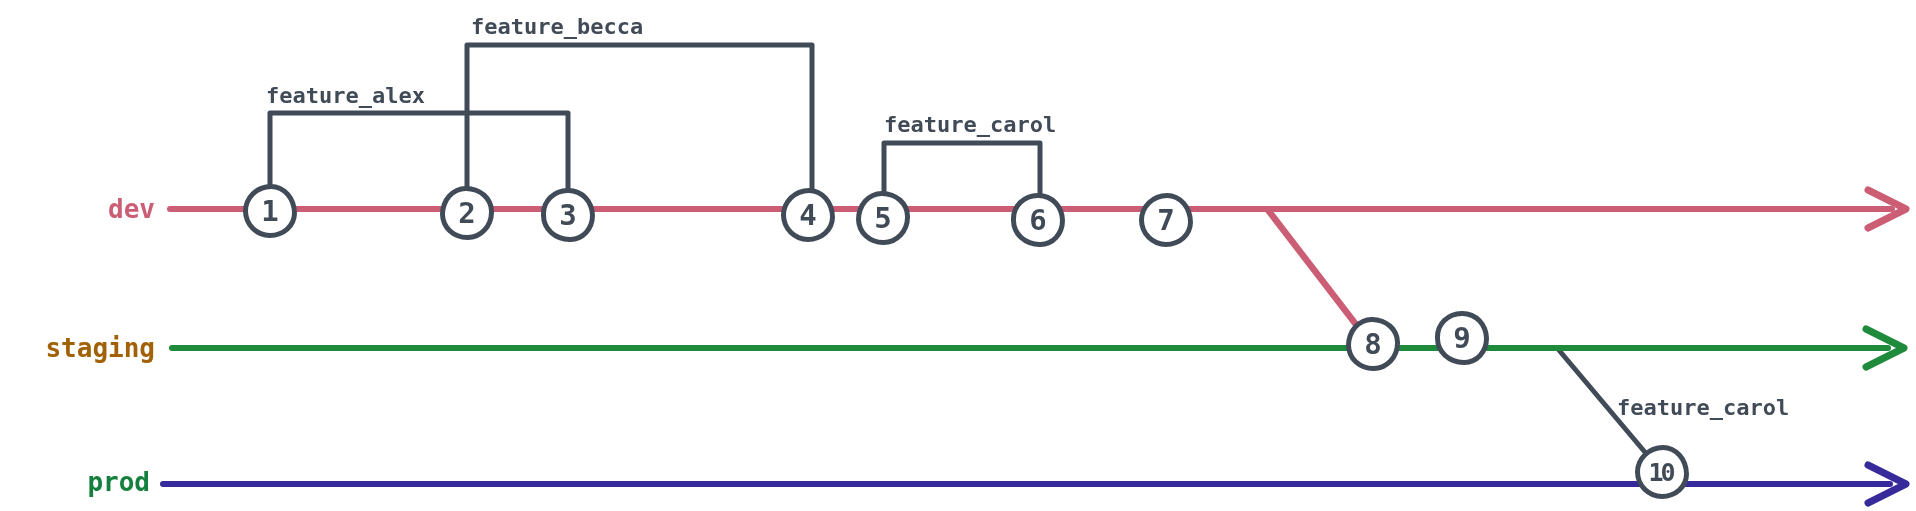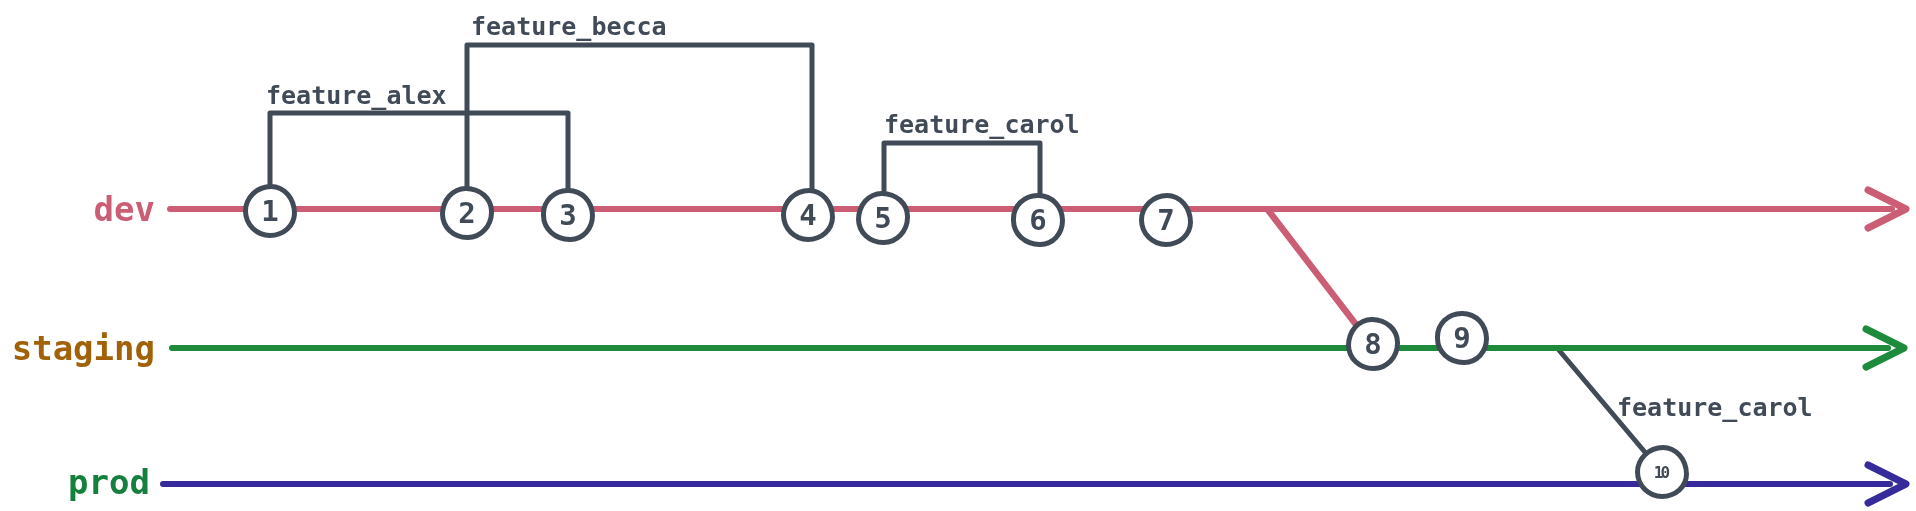--- a/index.html
+++ b/index.html
@@ -16,31 +16,31 @@
     font-family: "DejaVu Sans Mono", monospace;
   }
   .artwork {
     position: absolute;
     left: 0;
     top: 0;
   }
   .branch-label {
     position: absolute;
     font-weight: 700;
-    font-size: 34px;
+    font-size: 26px;
     line-height: 36px;
     white-space: nowrap;
   }
   .branch-label.dev     { color: #cb5e75; }
   .branch-label.staging { color: #a16207; }
   .branch-label.prod    { color: #15803d; }
   .feature-label {
     position: absolute;
     font-weight: 700;
-    font-size: 25px;
+    font-size: 22px;
     line-height: 30px;
     color: #414b57;
     white-space: nowrap;
   }
   .commit {
     position: absolute;
     width: 54px;
     height: 54px;
     box-sizing: border-box;
     background: #ffffff;
@@ -48,21 +48,21 @@
     border-radius: 52% 48% 50% 50% / 50% 54% 46% 50%;
     display: flex;
     align-items: center;
     justify-content: center;
     font-weight: 700;
     font-size: 29px;
     color: #414b57;
   }
   .commit.r2 { border-radius: 48% 52% 49% 51% / 53% 47% 52% 48%; }
   .commit.r3 { border-radius: 50% 50% 46% 54% / 48% 52% 50% 50%; }
-  .commit.wide { font-size: 16px; letter-spacing: -3px; padding-right: 3px; }
+  .commit.wide { font-size: 25px; letter-spacing: -3px; padding-right: 3px; }
 </style>
 </head>
 <body>
 
 <div class="stage">
 
   <svg class="artwork" width="1916" height="511" viewBox="0 0 1916 511">
 
     <path d="M270 185 L270 113 L568 113 L568 189" fill="none" stroke="#414b57" stroke-width="5" stroke-linecap="round" stroke-linejoin="round"></path>
     <path d="M467 186 L467 45 L812 45 L812 189" fill="none" stroke="#414b57" stroke-width="5" stroke-linecap="round" stroke-linejoin="round"></path>

